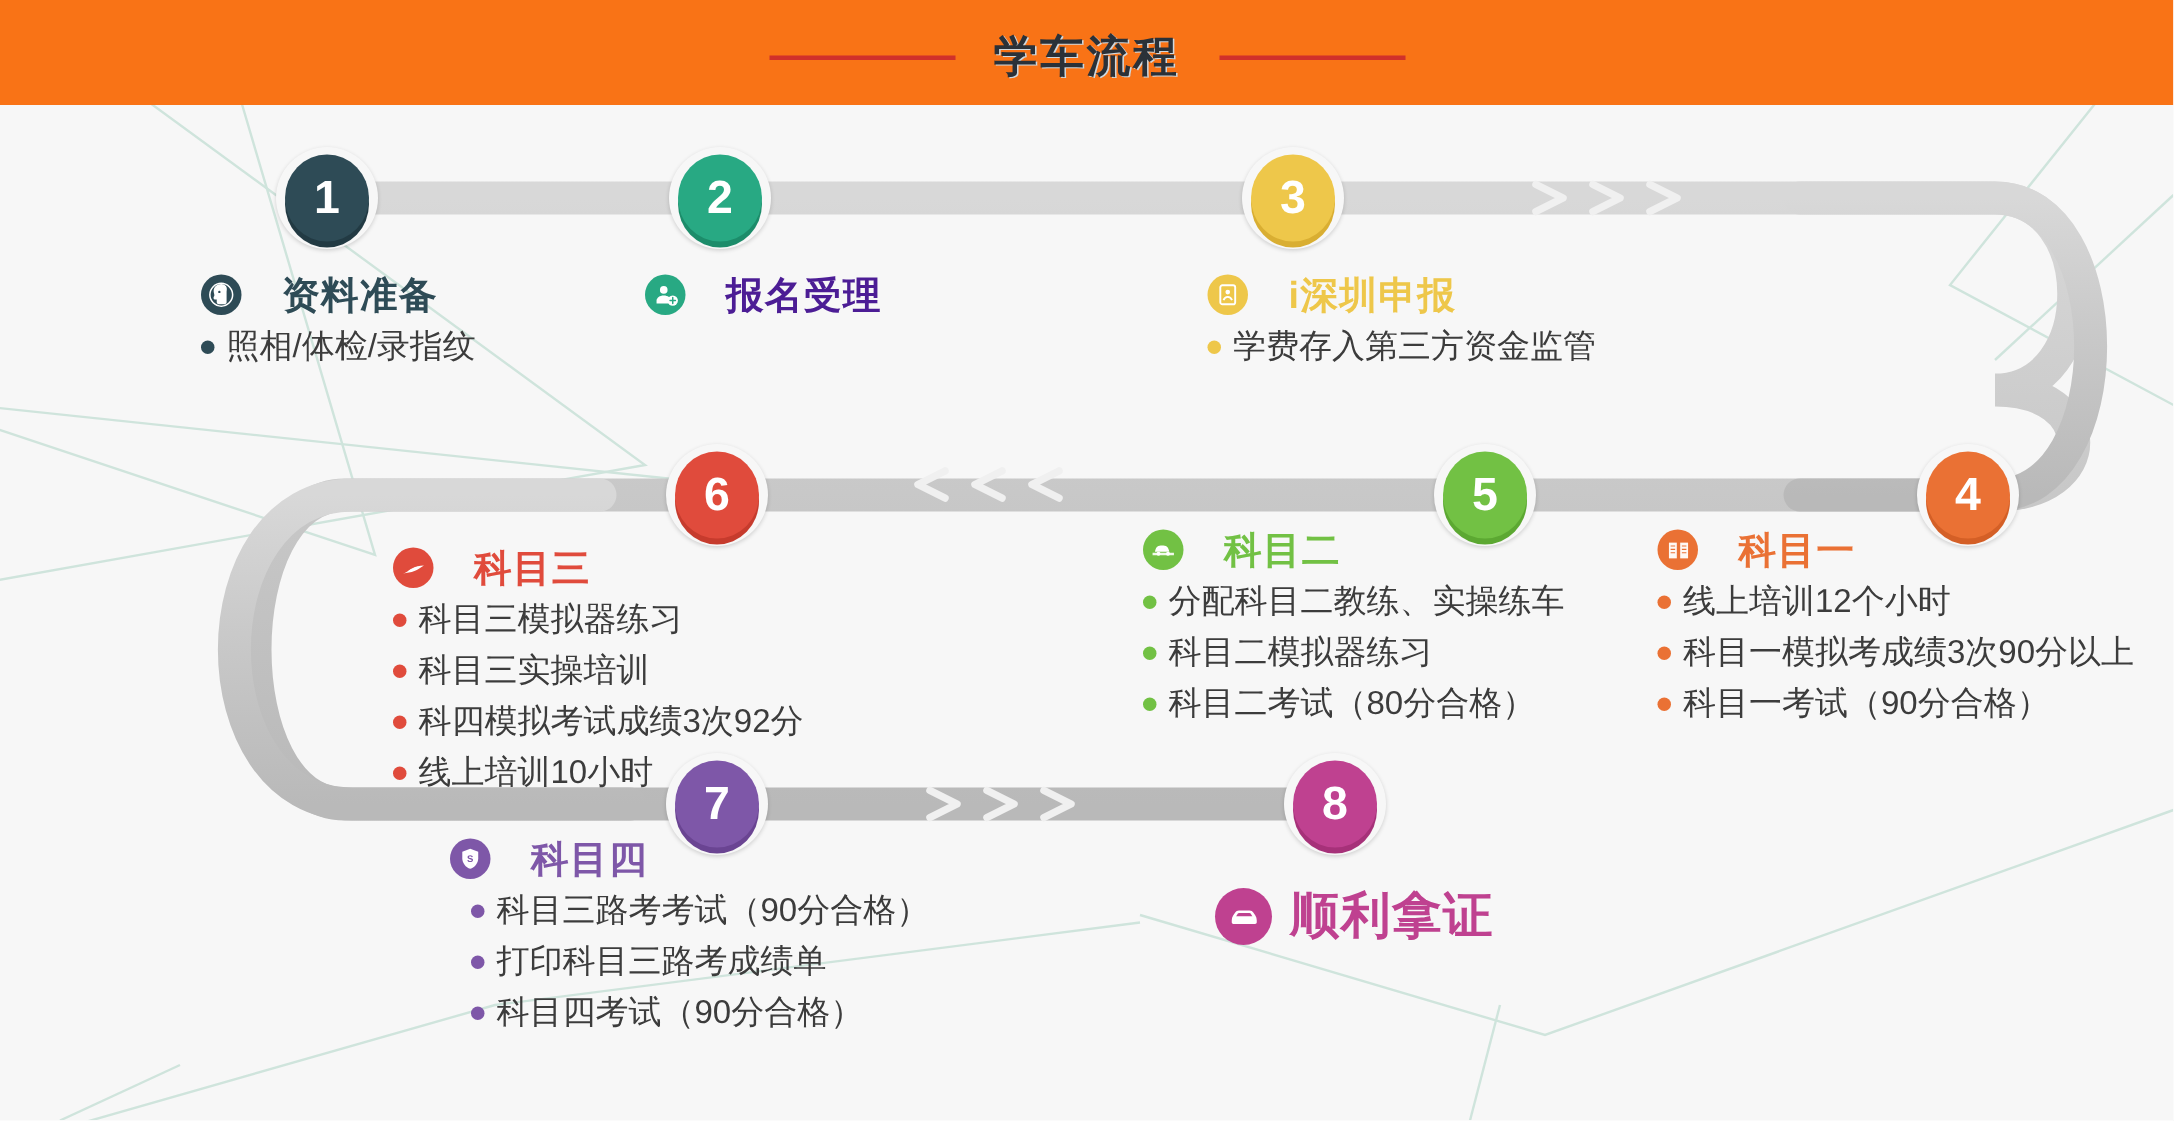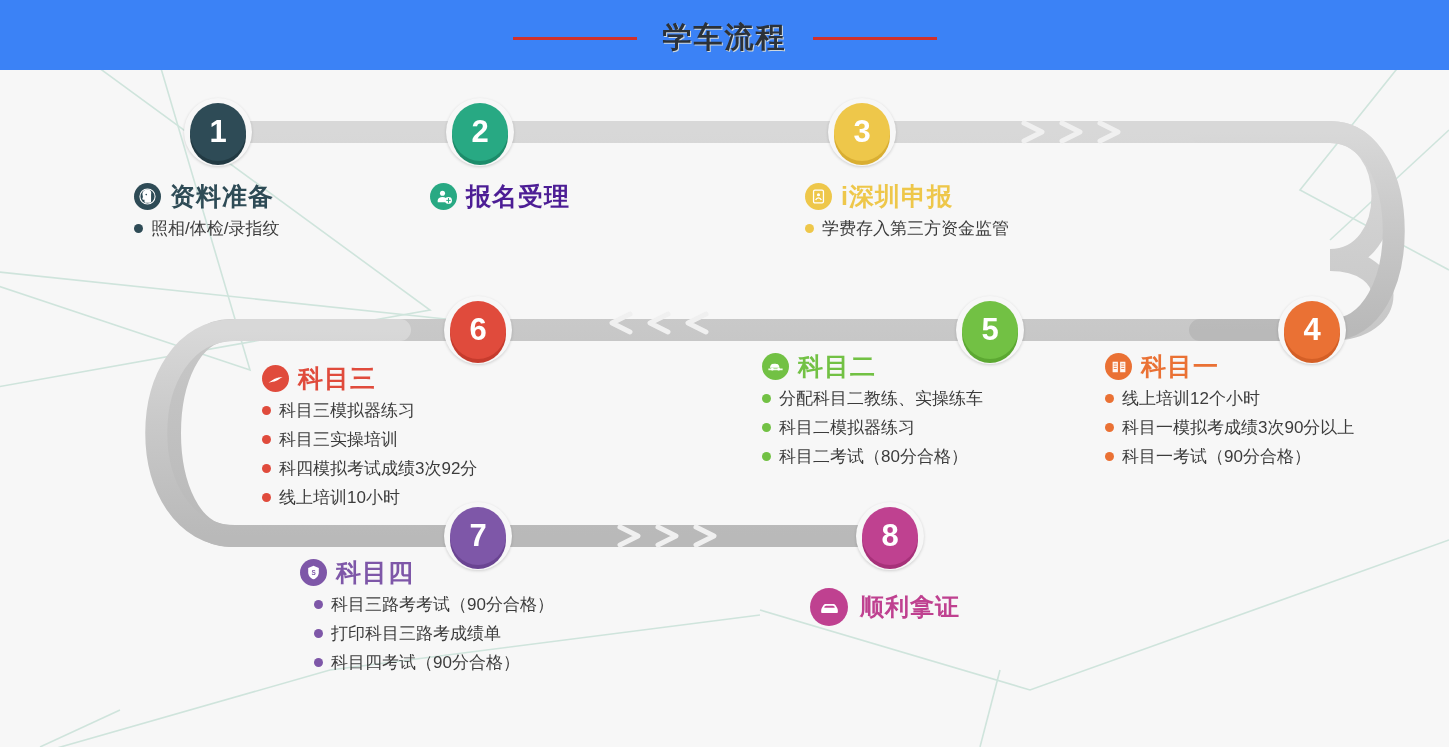--- a/index.html
+++ b/index.html
@@ -6,21 +6,21 @@
   body{
     width:1449px;height:747px;
     background:#ffffff;
     font-family:"Liberation Sans","DejaVu Sans",sans-serif;
     overflow:hidden;
     position:relative;
   }
   #stage{position:relative;width:1449px;height:747px;overflow:hidden;background:#ffffff;}
 
   
-  .header{position:absolute;left:0;top:0;width:1449px;height:70px;background:#3b82f6;z-index:30;}
+  .header{position:absolute;left:0;top:0;width:1449px;height:70px;background:#f97316;z-index:30;}
   .header-inner{position:absolute;left:50%;top:18px;transform:translateX(-50%);
     display:flex;align-items:center;gap:26px;}
   .rule{width:124px;height:3px;background:#d0312a;}
   .title{font-size:29px;font-weight:bold;color:#2b3138;letter-spacing:2px;
     text-shadow:1px 1px 0 #cfd8de;white-space:nowrap;}
 
   
   .panel{position:absolute;left:0;top:70px;width:1449px;height:677px;background:#f7f7f7;overflow:hidden;}
 
   .bgsvg{position:absolute;left:0;top:0;width:1449px;height:677px;}
@@ -30,27 +30,27 @@
   .badge{position:absolute;width:68px;height:68px;border-radius:50%;
      background:#f7f7f7;display:flex;align-items:center;justify-content:center;
      box-shadow:0 1px 3px rgba(0,0,0,.16);z-index:12;}
   .badge .disc{width:56px;height:56px;border-radius:50%;
      display:flex;align-items:center;justify-content:center;
      color:#fff;font-size:31px;font-weight:bold;line-height:1;
      padding-bottom:2px;}
 
   
   .step{position:absolute;z-index:14;}
-  .step-head{display:flex;align-items:center;gap:9px;}
+  .step-head{display:flex;align-items:center;gap:27px;}
   .ico{width:27px;height:27px;border-radius:50%;display:flex;align-items:center;
      justify-content:center;flex:0 0 auto;}
   .ico svg{display:block;}
   .step-title{font-size:25px;font-weight:bold;letter-spacing:1px;white-space:nowrap;}
   .bullets{margin:7px 0 0 0;padding:0;list-style:none;}
-  .bullets li{display:flex;align-items:center;gap:8px;font-size:17px;color:#3c3c3c;
+  .bullets li{display:flex;align-items:center;gap:8px;font-size:22px;color:#3c3c3c;
      line-height:1;margin-bottom:12px;white-space:nowrap;}
   .dot{width:9px;height:9px;border-radius:50%;flex:0 0 auto;}
 </style>
 </head>
 <body>
 
 <div id="stage">
 
   <div class="header">
     <div class="header-inner">
@@ -323,18 +323,18 @@
     </div>
 
     <div class="step" style="left:810px;top:518px;">
       <div class="step-head" style="gap:12px;">
         <span class="ico" id="i8" style="width: 38px; height: 38px; background: rgb(191, 65, 144);">
           <svg width="25" height="25" viewBox="0 0 24 24" fill="#fff">
             <path d="M4 14.8c0-1 .3-2 .9-2.9l1.3-2c.5-.8 1.4-1.3 2.4-1.3h6.8c1 0 1.9.5 2.4 1.3l1.3 2c.6.9.9 1.9.9 2.9v1.4c0 .6-.5 1.1-1.1 1.1H5.1c-.6 0-1.1-.5-1.1-1.1z"></path>
             <path d="M6.8 12.3h10.4l-1-1.6c-.2-.3-.5-.5-.9-.5H8.7c-.4 0-.7.2-.9.5z" fill="#bf4190"></path>
           </svg>
         </span>
-        <span class="step-title" id="t8" style="font-size: 24px; color: rgb(191, 65, 144);">顺利拿证</span>
+        <span class="step-title" id="t8" style="font-size: 33px; color: rgb(191, 65, 144);">顺利拿证</span>
       </div>
     </div>
 
   </div>
 </div>
 
 </body></html>

